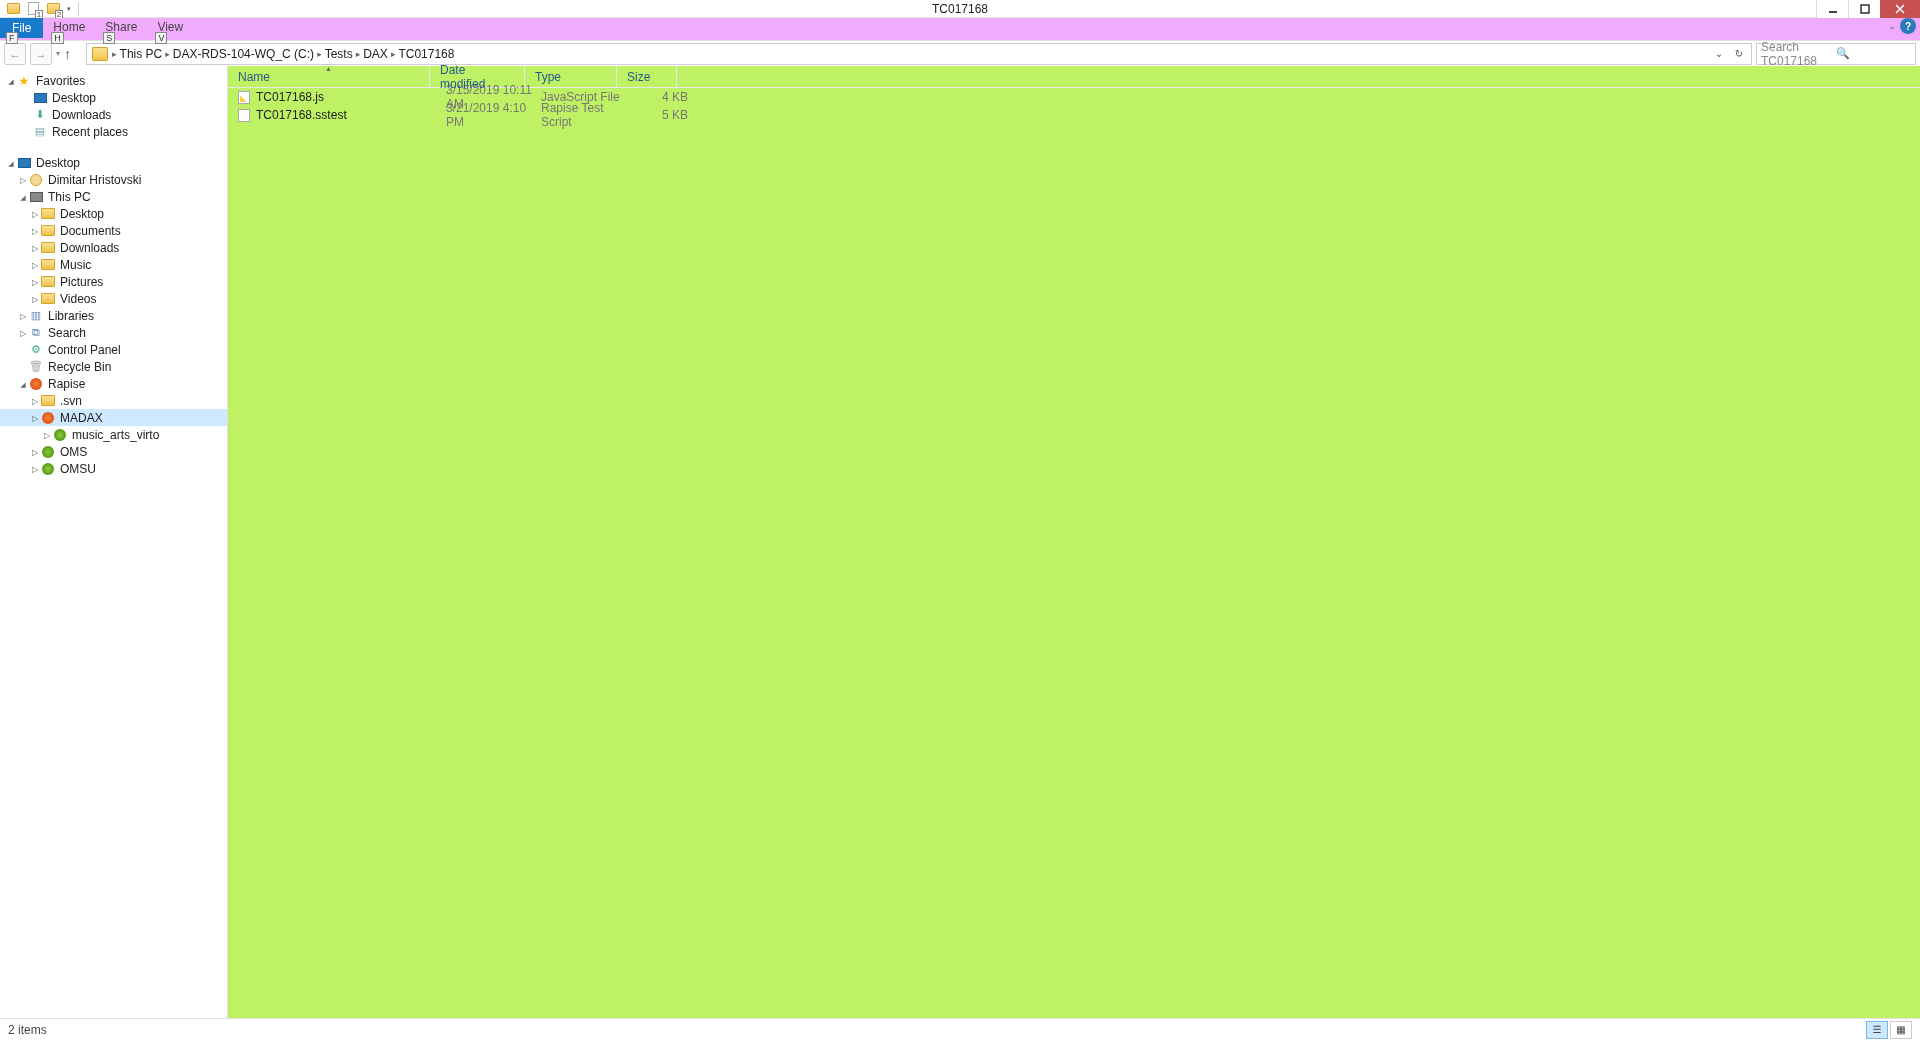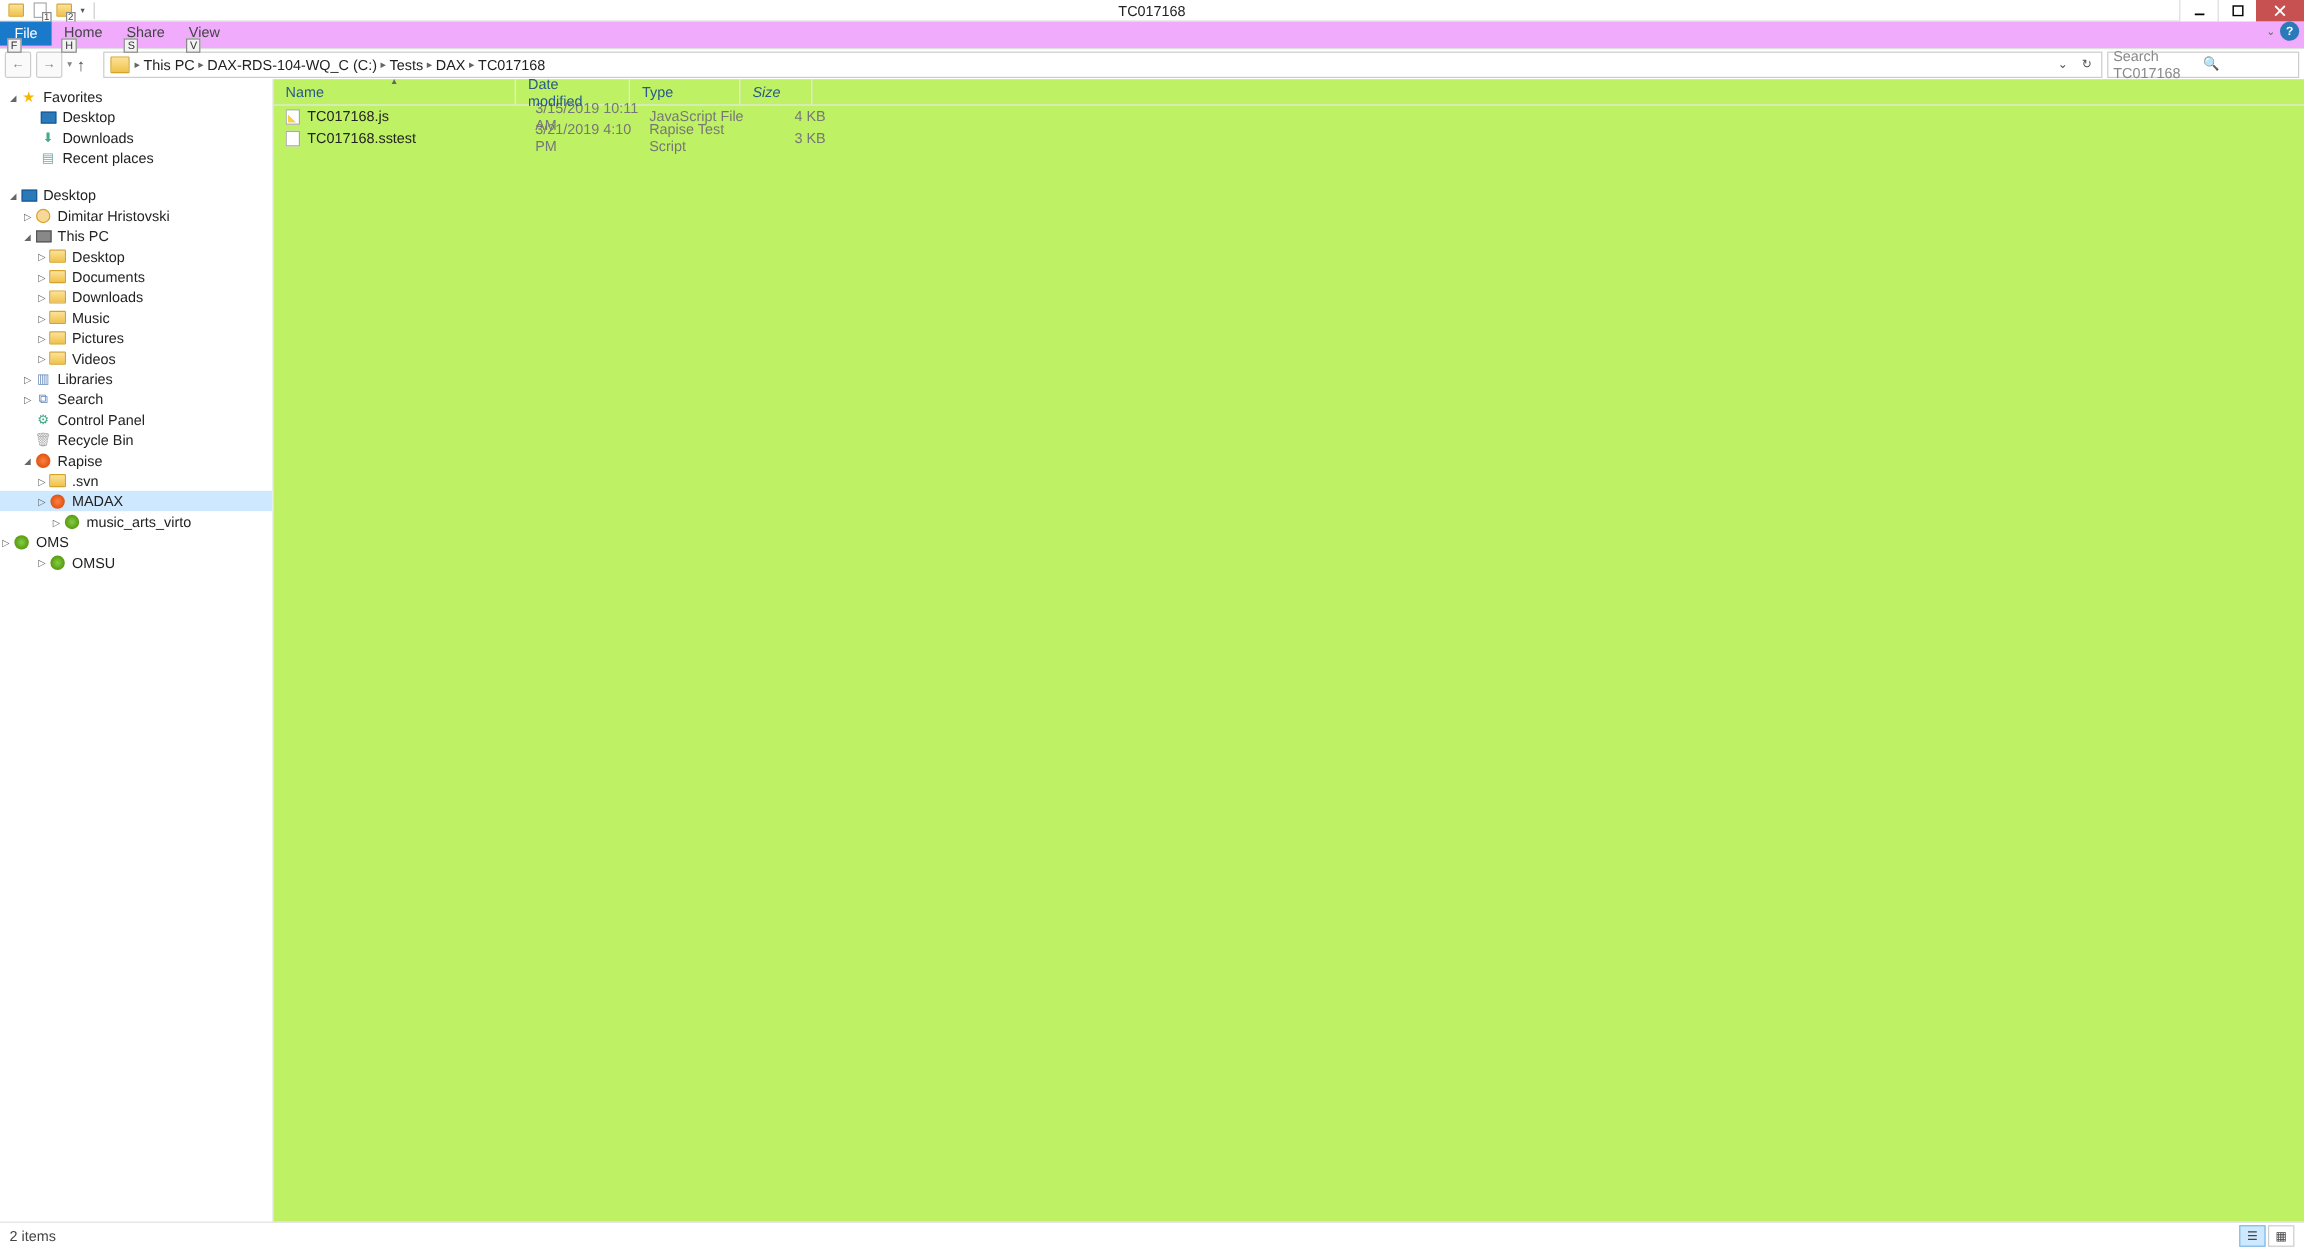--- a/index.html
+++ b/index.html
@@ -72,21 +72,21 @@
 .tree-spacer { height: 14px; }
 
 
 .content { flex: 1; background: #bef264; }
 .col-headers { display: flex; height: 22px; border-bottom: 1px solid #e8e8e8; align-items: center; }
 .col { padding: 0 10px; border-right: 1px solid #e8e8e8; height: 100%; display: flex; align-items: center; color: #2a5a8a; font-size: 12px; position: relative; }
 .col.sorted::after { content: "▲"; font-size: 7px; color: #666; position: absolute; top: -1px; left: 50%; transform: translateX(-50%); }
 .col-name { width: 202px; }
 .col-date { width: 95px; }
 .col-type { width: 92px; }
-.col-size { width: 60px; text-align: center; justify-content: flex-start; font-style: italic; }
+.col-size { width: 60px; text-align: center; justify-content: flex-start; }
 .file-row { display: flex; align-items: center; height: 18px; padding-left: 8px; }
 .file-icon { width: 16px; height: 14px; margin-right: 4px; display: inline-flex; align-items: center; justify-content: center; }
 .ico-js { background: #fff; border: 1px solid #aaa; width: 12px; height: 13px; position: relative; }
 .ico-js::after { content: ""; position: absolute; inset: 1px; background: linear-gradient(45deg,#f8d040 40%,transparent 40%); }
 .ico-sstest { background: #fff; border: 1px solid #aaa; width: 12px; height: 13px; }
 .fc-name { width: 190px; color: #222; }
 .fc-date { width: 95px; color: #777; }
 .fc-type { width: 92px; color: #777; }
 .fc-size { width: 55px; color: #777; text-align: right; }
 
@@ -340,21 +340,21 @@
         </span>
         <span class="tree-label">MADAX</span>
       </div>
       <div class="tree-item" style="padding-left:42px">
         <span class="expander closed"></span>
         <span class="tree-icon">
           <span class="ico-green"></span>
         </span>
         <span class="tree-label">music_arts_virto</span>
       </div>
-      <div class="tree-item" style="">
+      <div class="tree-item" style="padding-left:30px">
         <span class="expander closed"></span>
         <span class="tree-icon">
           <span class="ico-green"></span>
         </span>
         <span class="tree-label">OMS</span>
       </div>
       <div class="tree-item" style="padding-left:30px">
         <span class="expander closed"></span>
         <span class="tree-icon">
           <span class="ico-green"></span>
@@ -387,21 +387,21 @@
           <span class="fc-type">JavaScript File</span>
           <span class="fc-size">4 KB</span>
         </div>
         <div class="file-row">
           <span class="file-icon">
             <span class="ico-sstest"></span>
           </span>
           <span class="fc-name">TC017168.sstest</span>
           <span class="fc-date">3/21/2019 4:10 PM</span>
           <span class="fc-type">Rapise Test Script</span>
-          <span class="fc-size">3 KB</span>
+          <span class="fc-size">5 KB</span>
         </div>
       </div>
   </div>
 </div>
 
 <div class="statusbar">
   <span>2 items</span>
   <div class="status-right">
     <div class="view-btn active">☰</div>
     <div class="view-btn">▦</div>

